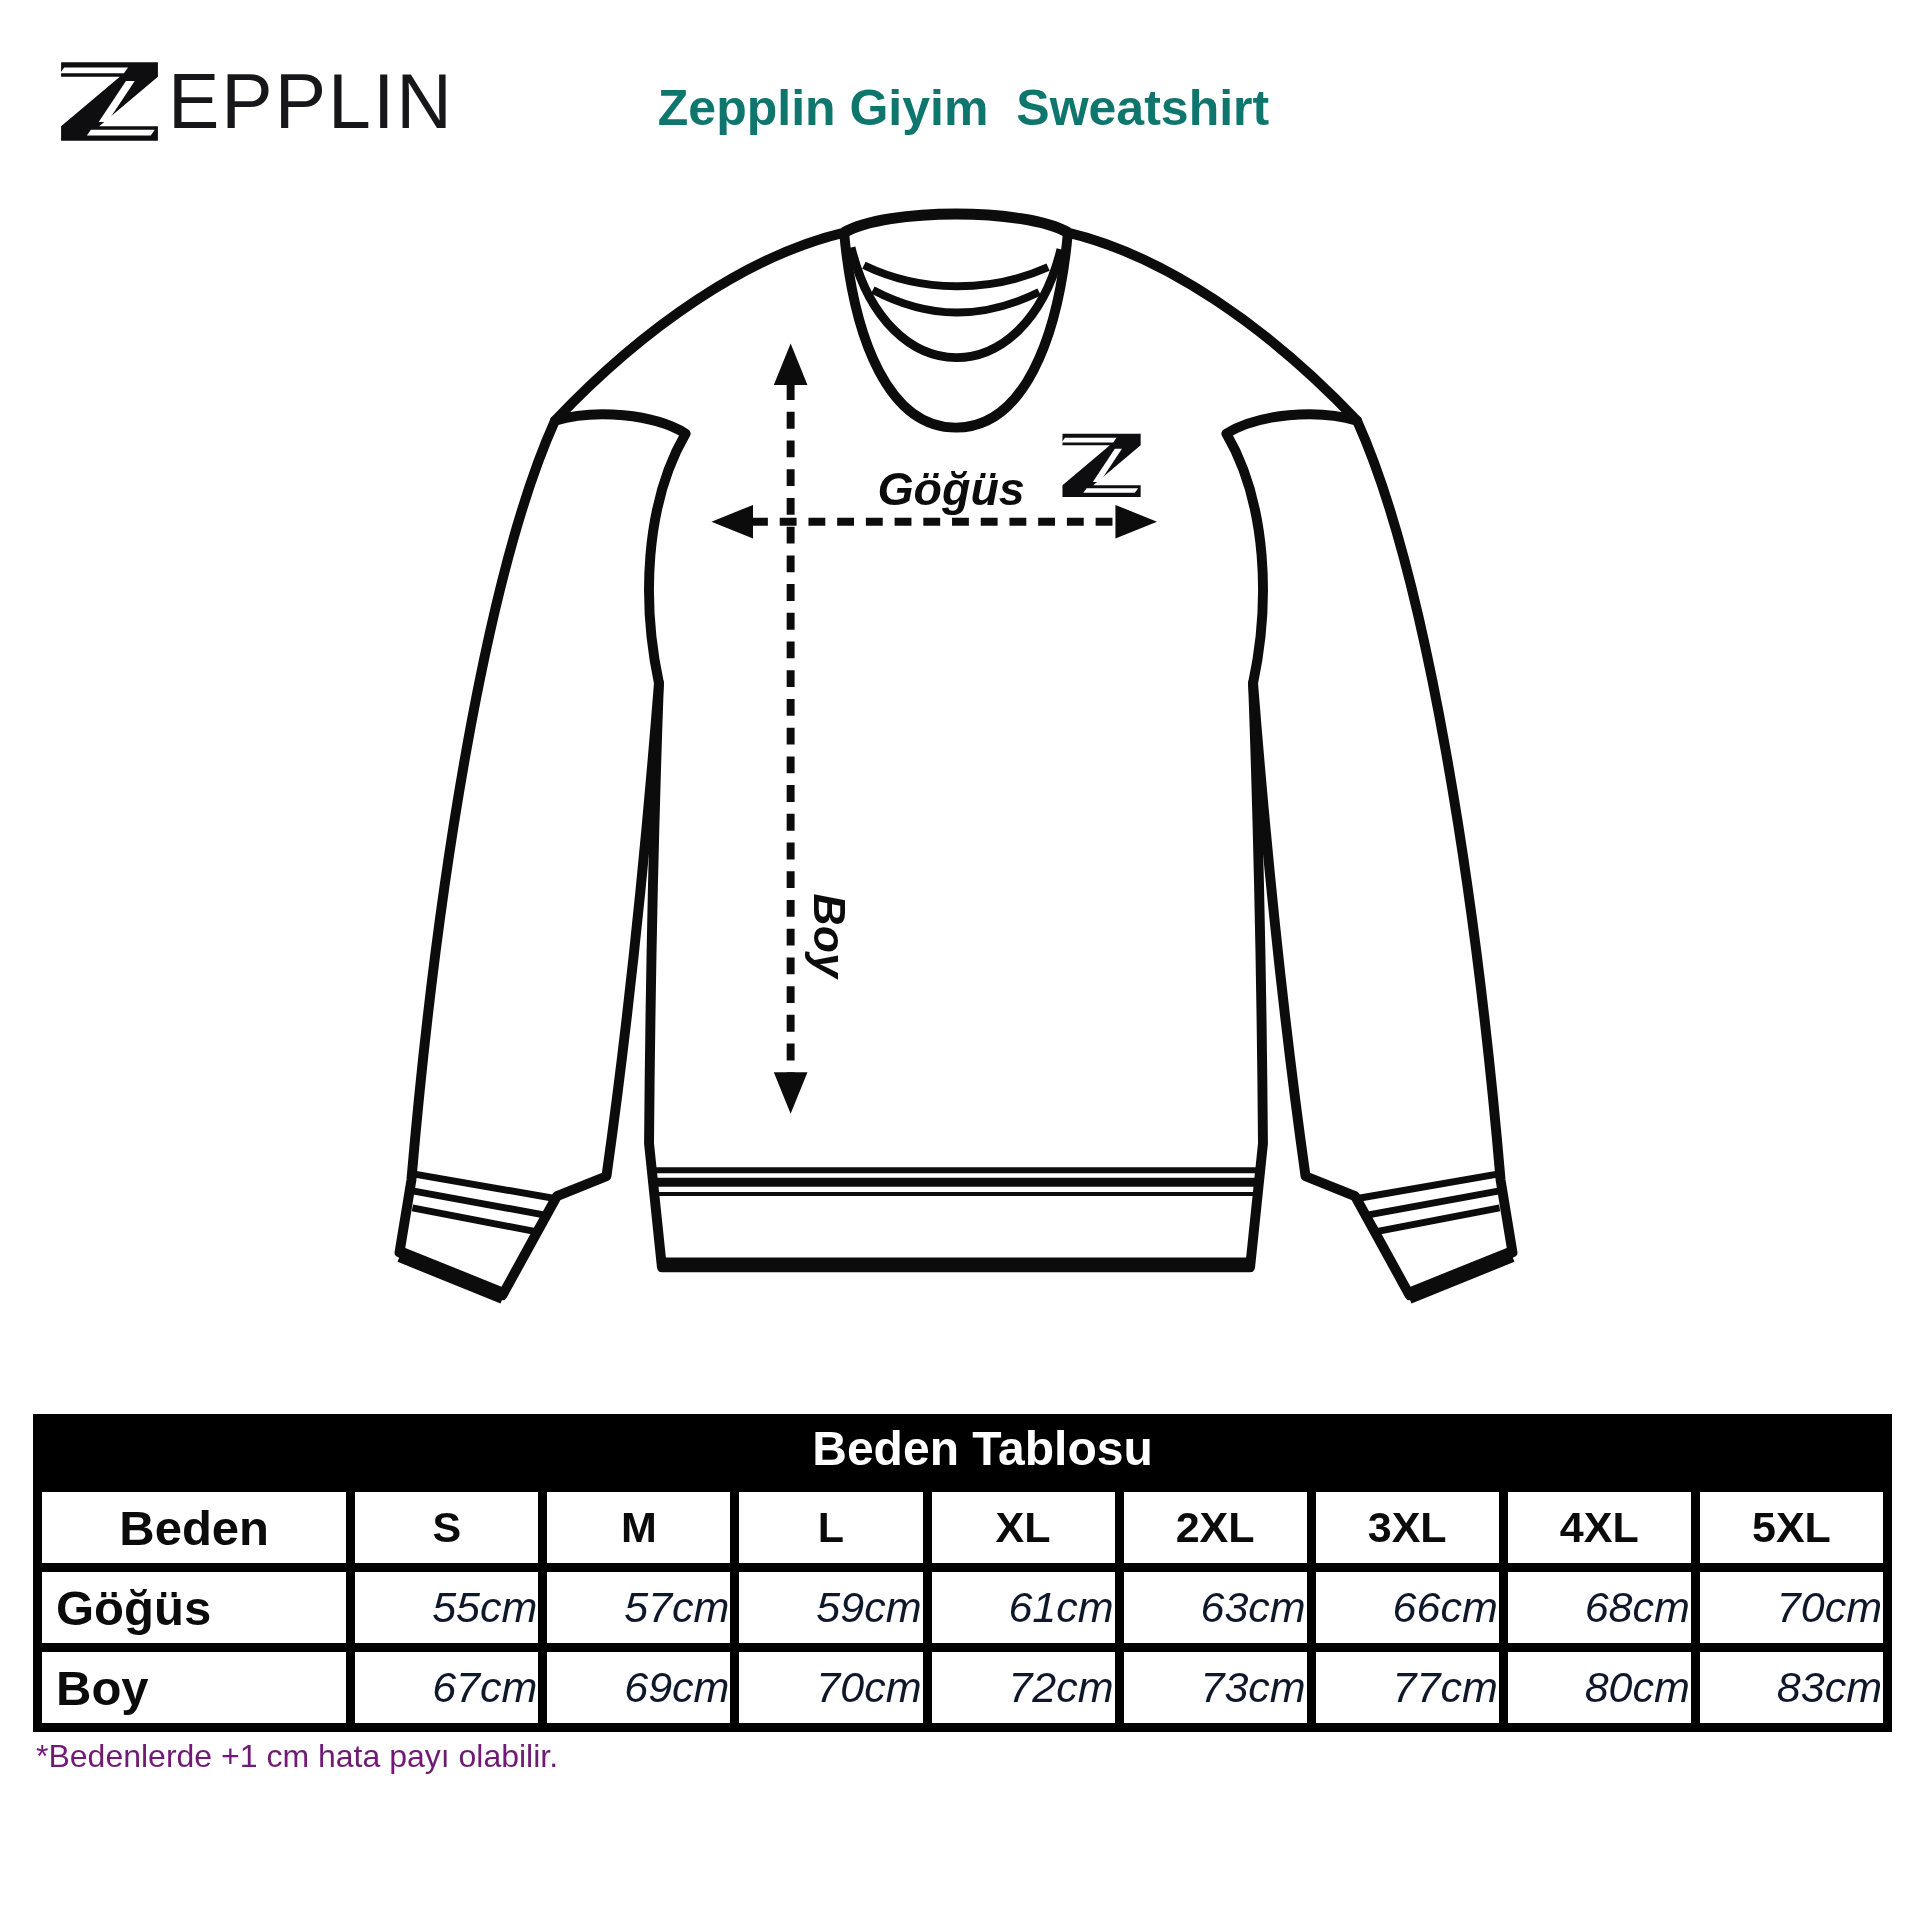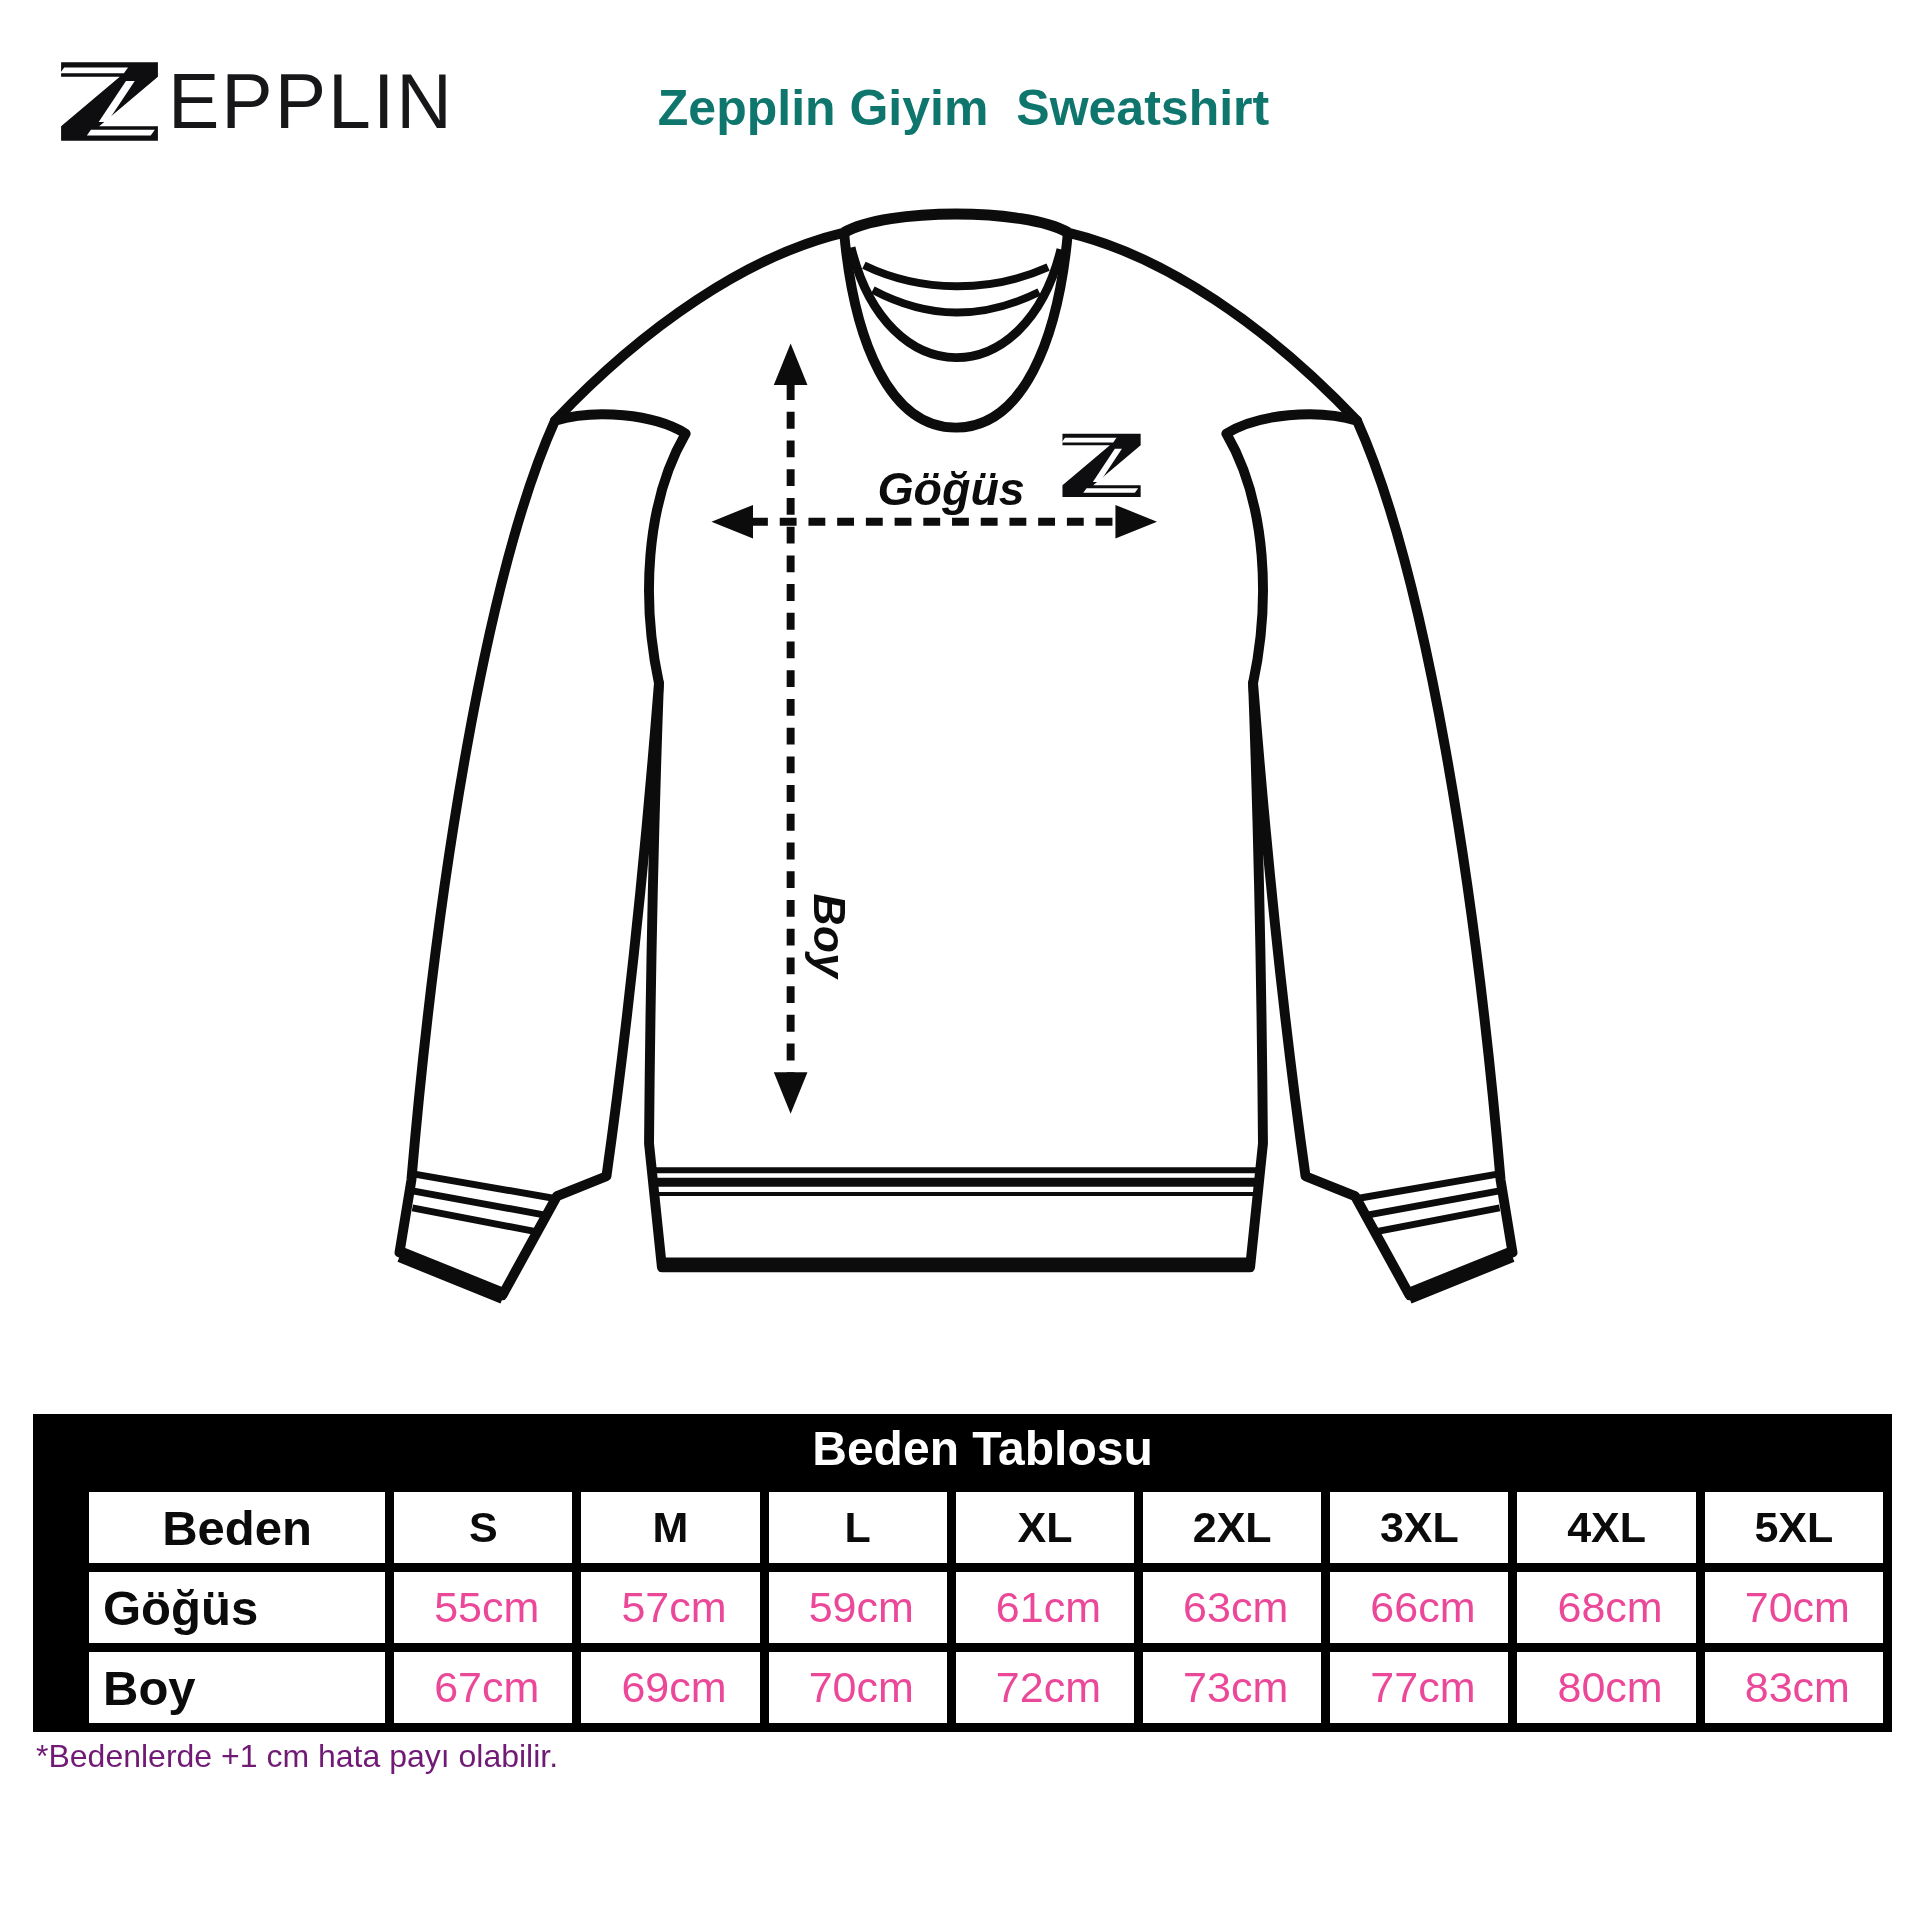--- a/index.html
+++ b/index.html
@@ -17,27 +17,27 @@
          font-size:50px;line-height:1.1;color:#0f766e;white-space:nowrap;}
   .title .t-reg{font-weight:600;}
   .title .t-bold{font-weight:800;margin-left:14px;}
 
   
   .diagram{position:absolute;left:248px;top:178px;width:1416px;height:1238px;}
 
   
   .table-wrap{position:absolute;left:33px;top:1414px;width:1859px;background:#000;box-sizing:border-box;}
   .table-title{height:69px;line-height:69px;text-align:center;color:#fff;font-size:48px;font-weight:800;padding-left:40px;}
-  table{width:100%;border-collapse:separate;border-spacing:9px;table-layout:fixed;margin:0;padding-left:47px;}
+  table{width:100%;border-collapse:separate;border-spacing:9px;table-layout:fixed;margin:0;}
   col.c-label{width:17.2%;}
   th,td{background:#fff;height:69px;vertical-align:middle;overflow:hidden;}
   th{font-size:43px;font-weight:700;text-align:center;color:#0b0b0b;}
   th.h-label{font-size:49px;}
   td.row-label{font-size:49px;font-weight:700;text-align:left;padding-left:14px;color:#0b0b0b;}
-  td.val{font-size:43px;font-weight:400;text-align:center;padding-left:8px;color:#ec4899;}
+  td.val{font-size:43px;font-weight:400;text-align:right;padding-left:8px;color:#0f172a;font-style:italic;}
 
   .footnote{position:absolute;left:36px;top:1738px;font-size:32px;font-weight:400;color:#701a75;}
 </style>
 </head>
 <body>
 
 <div class="page">
 
   <svg width="0" height="0" style="position:absolute" aria-hidden="true">
     <defs>

